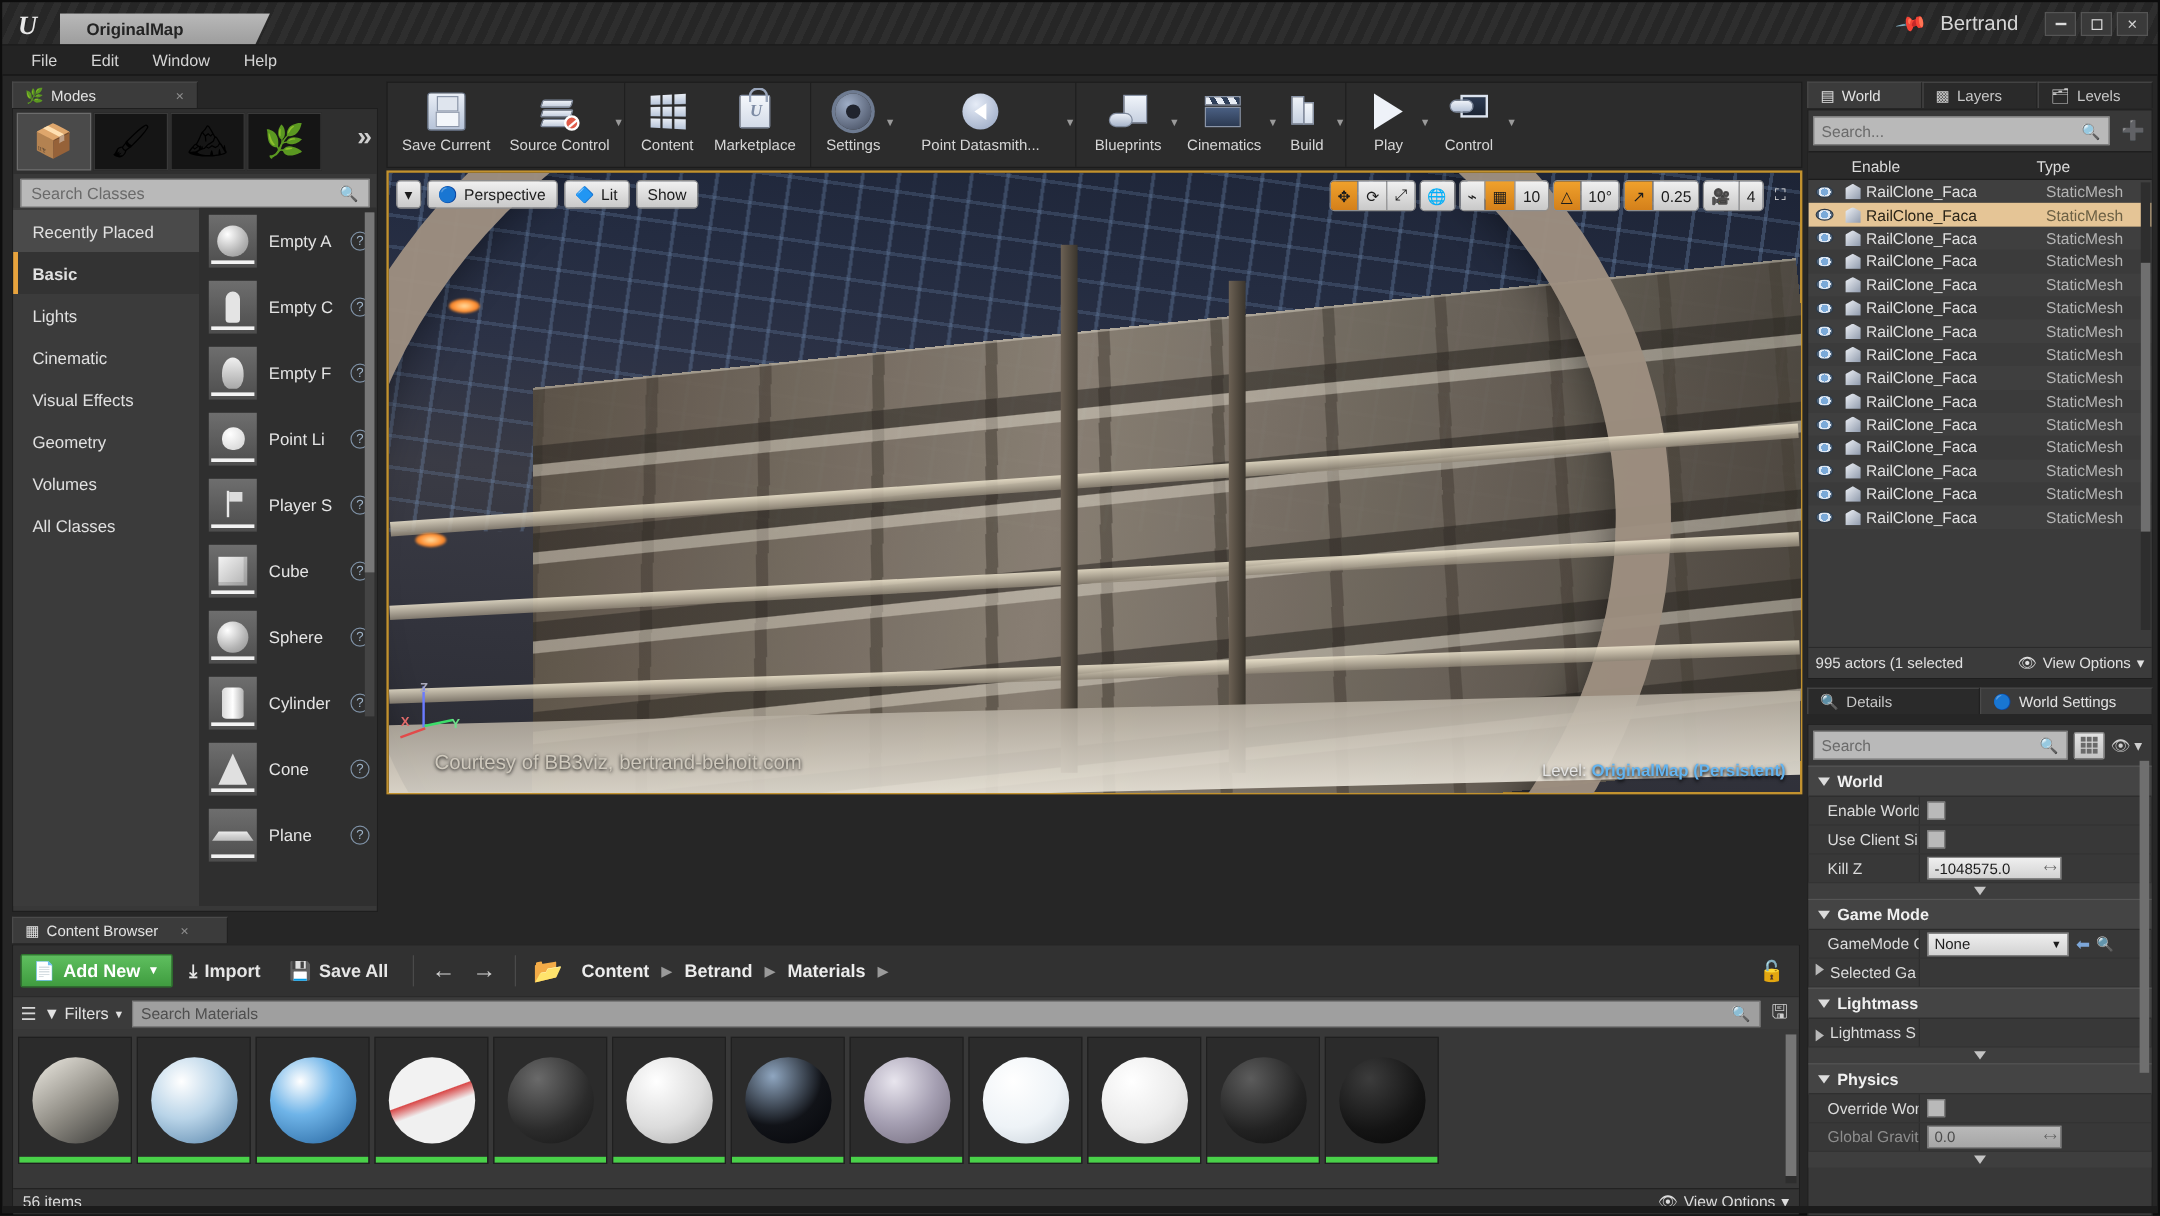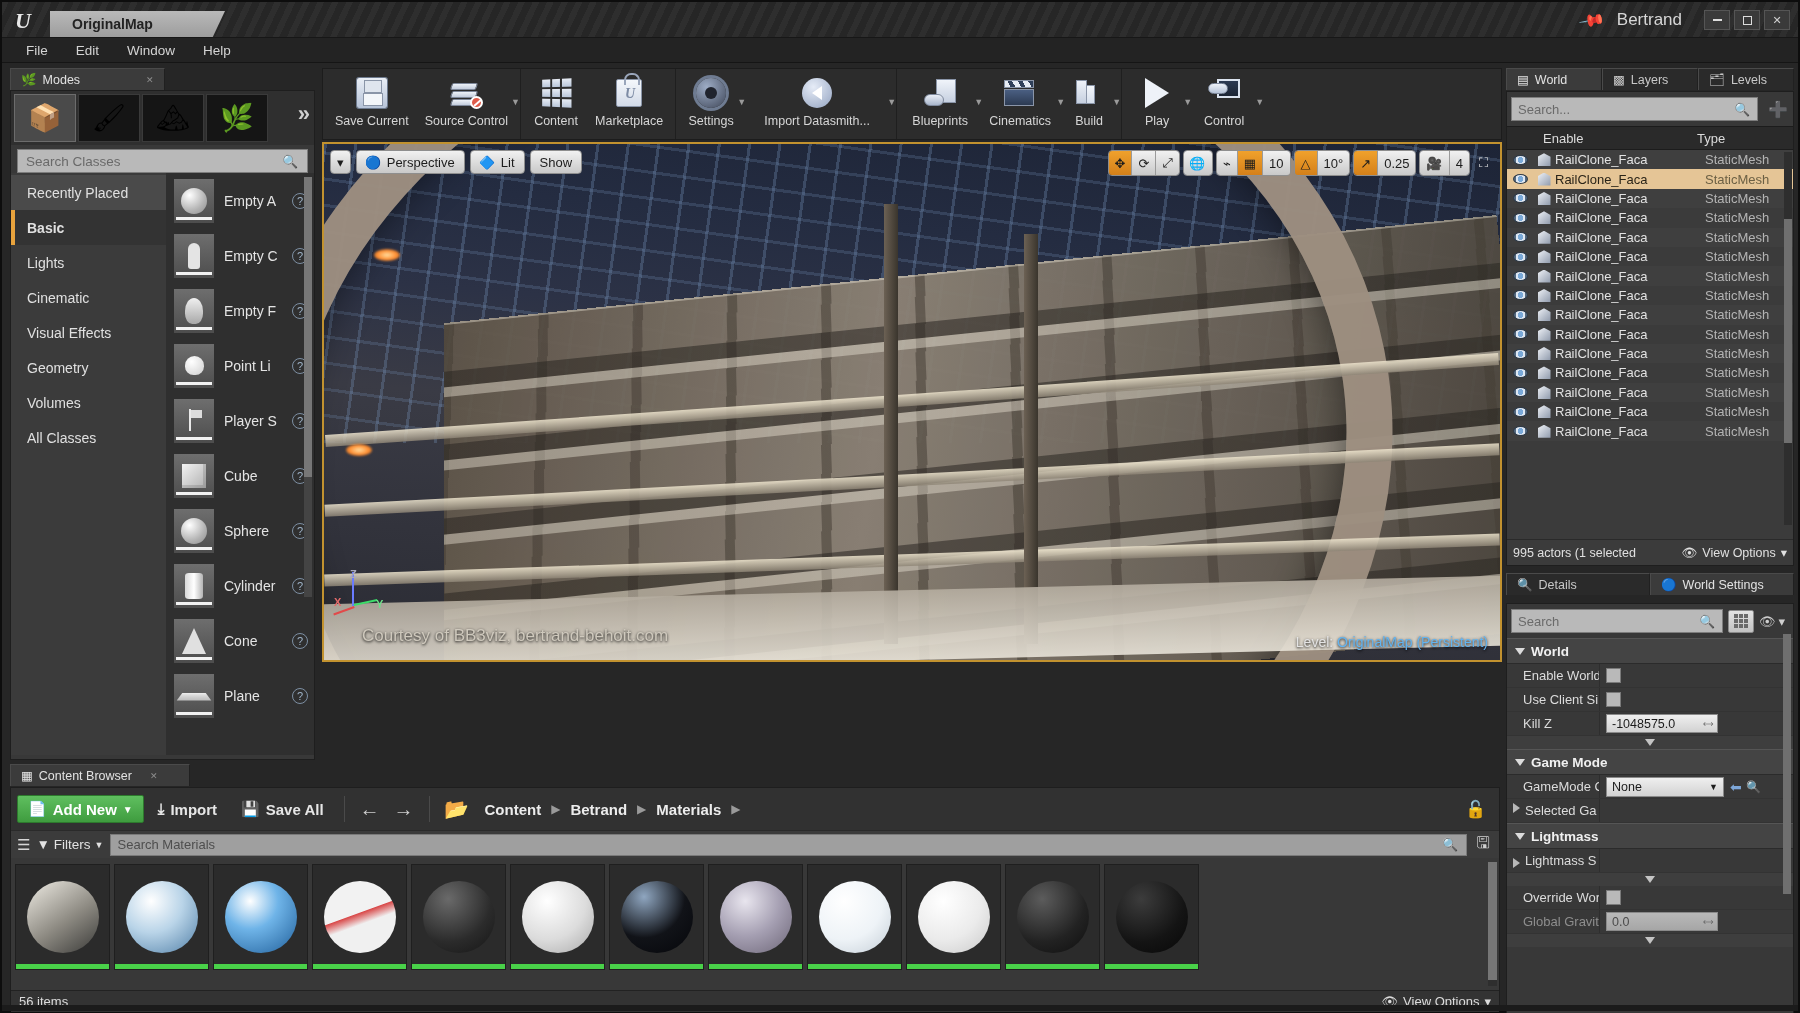--- a/index.html
+++ b/index.html
@@ -205,21 +205,21 @@
   .vpt.on{background:linear-gradient(#f0a12c,#d4801a);border-color:#a96413;}
   .vp-toolbar-r{position:absolute;right:6px;top:6px;display:flex;gap:3px;align-items:center;z-index:5;}
   .vpgrp{display:flex;border-radius:4px;overflow:hidden;border:1px solid #8e8e8e;}
   .vpgrp .vpt{border:none;border-radius:0;border-right:1px solid #9a9a9a;}
   .vpgrp .vpt:last-child{border-right:none;}
   .vp-cred{
     position:absolute;left:38px;bottom:14px;color:#cfc9bd;font-size:17px;font-weight:normal;
     text-shadow:0 1px 3px #000;z-index:4;
   }
   .vp-level{position:absolute;right:12px;bottom:10px;font-size:14px;z-index:4;color:#e4e4e4;text-shadow:0 1px 3px #000;}
-  .vp-level b{color:#63b4f0;font-weight:normal;}
+  .vp-level b{color:#63b4f0;font-weight:bold;}
   .gizmo{position:absolute;left:12px;bottom:48px;width:44px;height:44px;z-index:4;}
   .gizmo i{position:absolute;left:18px;bottom:6px;display:block;transform-origin:left bottom;height:2px;}
   .giz-z{width:34px;background:#6a7bff;transform:rotate(-90deg);}
   .giz-y{width:24px;background:#3ddc6a;transform:rotate(-12deg);}
   .giz-x{width:22px;background:#e24a4a;transform:rotate(160deg);}
   .giz-lbl{position:absolute;color:#aab;font-size:11px;font-weight:bold;}
 
   
   .right-col{position:absolute;left:1504px;top:66px;width:288px;height:940px;}
   .tabrow{display:flex;height:23px;}
@@ -407,21 +407,21 @@
         <div class="tb-ico">
             <span class="gear-ico"></span>
           </div>
         <div class="tb-lbl">Settings</div>
         <div class="tb-caret">▼</div>
       </div>
       <div class="tb-item" style="min-width:150px">
         <div class="tb-ico">
             <span class="ds-ico"></span>
           </div>
-        <div class="tb-lbl">Import Datasmith...</div>
+        <div class="tb-lbl">Point Datasmith...</div>
         <div class="tb-caret">▼</div>
       </div>
     </div>
 
     <div class="tb-group">
       <div class="tb-item" style="min-width:78px">
         <div class="tb-ico">
             <span class="bp-ico">
               <i class="sheet"></i>
               <i class="pad"></i>
@@ -947,20 +947,24 @@
         <div class="lbl" style="padding-left:6px;display:flex;align-items:flex-end;gap:5px">
           <span class="tri r"></span>
           <span>Lightmass S</span>
         </div>
         <div class="val"></div>
       </div>
       <div class="d-expander">
           <span class="tri"></span>
         </div>
 
+      <div class="d-section">
+        <span class="tri"></span>
+        <span>Physics</span>
+      </div>
       <div class="d-row">
         <div class="lbl">Override Wor</div>
         <div class="val">
             <span class="chk"></span>
           </div>
       </div>
       <div class="d-row dim">
         <div class="lbl">Global Gravit</div>
         <div class="val">
           <span class="numfield dim">

